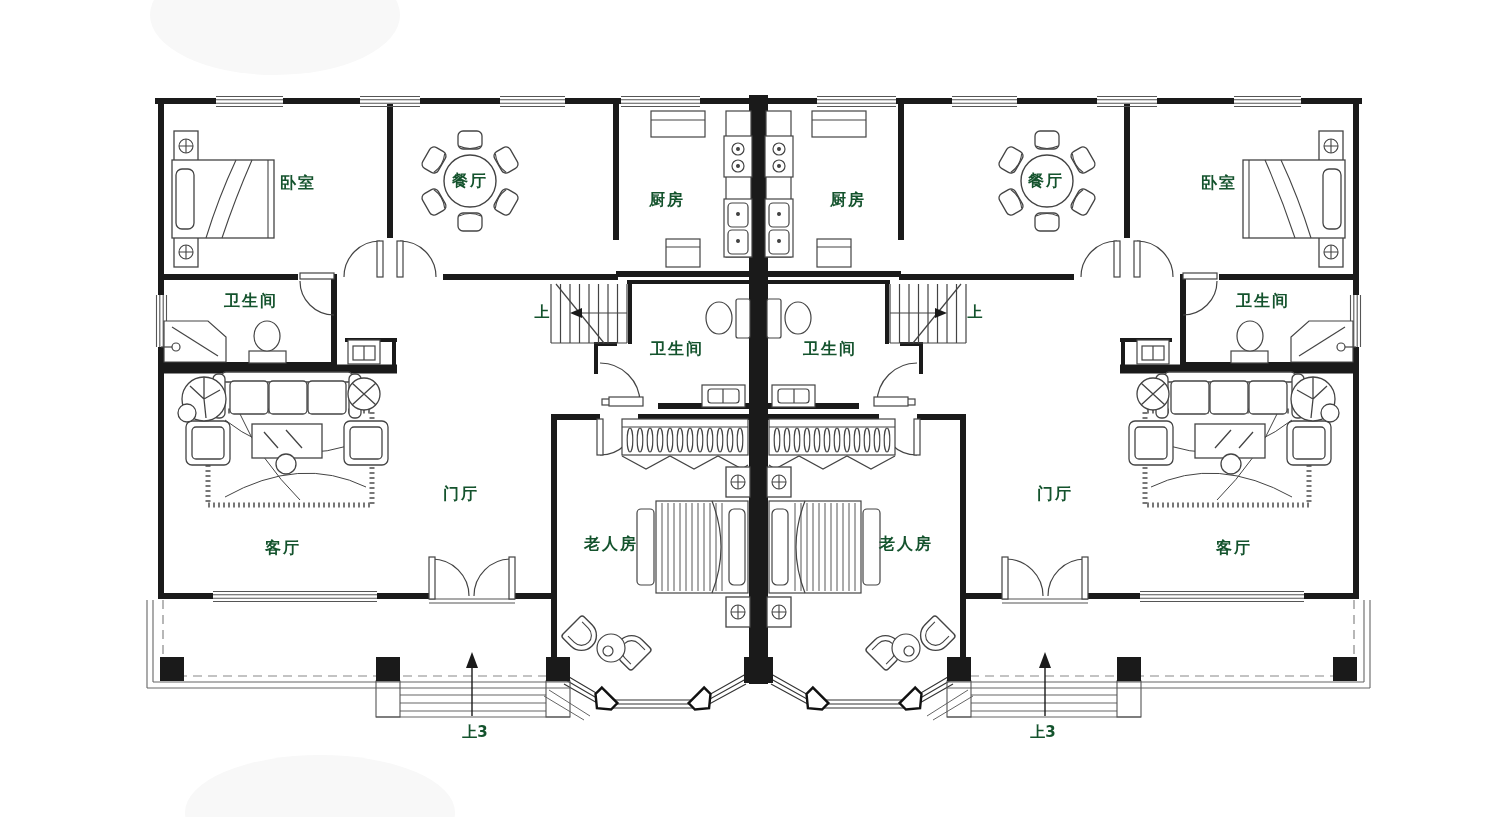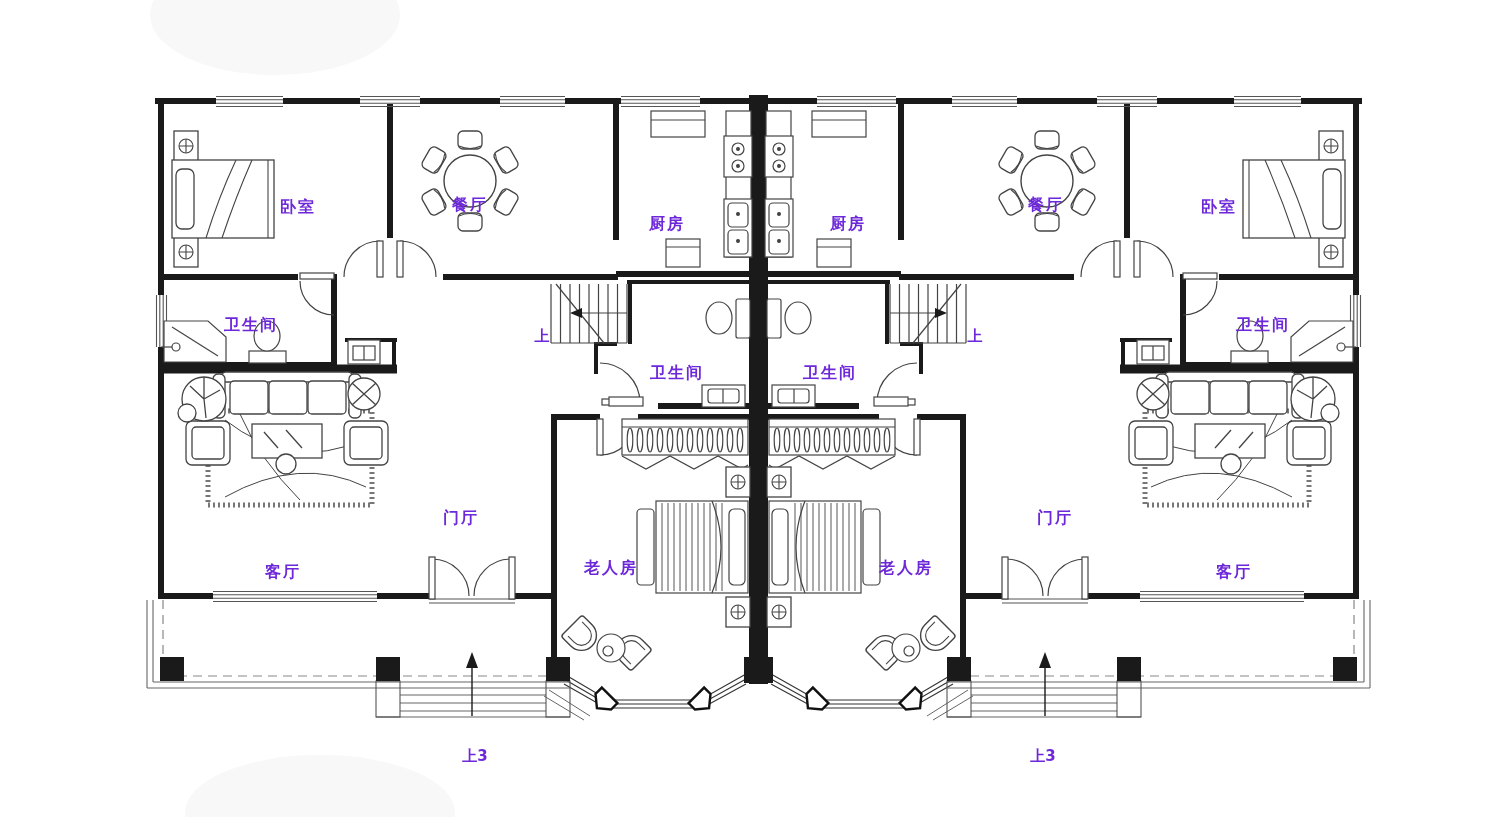--- a/index.html
+++ b/index.html
@@ -1,21 +1,21 @@
 <!DOCTYPE html>
 <html><head>
 <meta charset="utf-8">
 <style>
   html,body{margin:0;padding:0;background:#fff;}
   .stage{position:relative;width:1500px;height:817px;background:#ffffff;overflow:hidden;
          font-family:"DejaVu Sans","Liberation Sans",sans-serif;}
   .blob{position:absolute;background:#f8f8f8;border-radius:50%;}
   svg{position:absolute;left:0;top:0;}
-  .lbl{position:absolute;transform:translate(-50%,-50%);color:#6d28d9;font-size:16px;
-       font-weight:600;letter-spacing:2px;white-space:nowrap;user-select:none;margin-top:24px;}
+  .lbl{position:absolute;transform:translate(-50%,-50%);color:#14532d;font-size:16px;
+       font-weight:600;letter-spacing:2px;white-space:nowrap;user-select:none;}
   .lbl.small{font-size:15px;letter-spacing:0;}
 </style>
 </head>
 <body>
 
 <div class="stage">
 
   <div class="blob" style="left:150px;top:-45px;width:250px;height:120px;"></div>
   <div class="blob" style="left:185px;top:755px;width:270px;height:115px;"></div>
 

